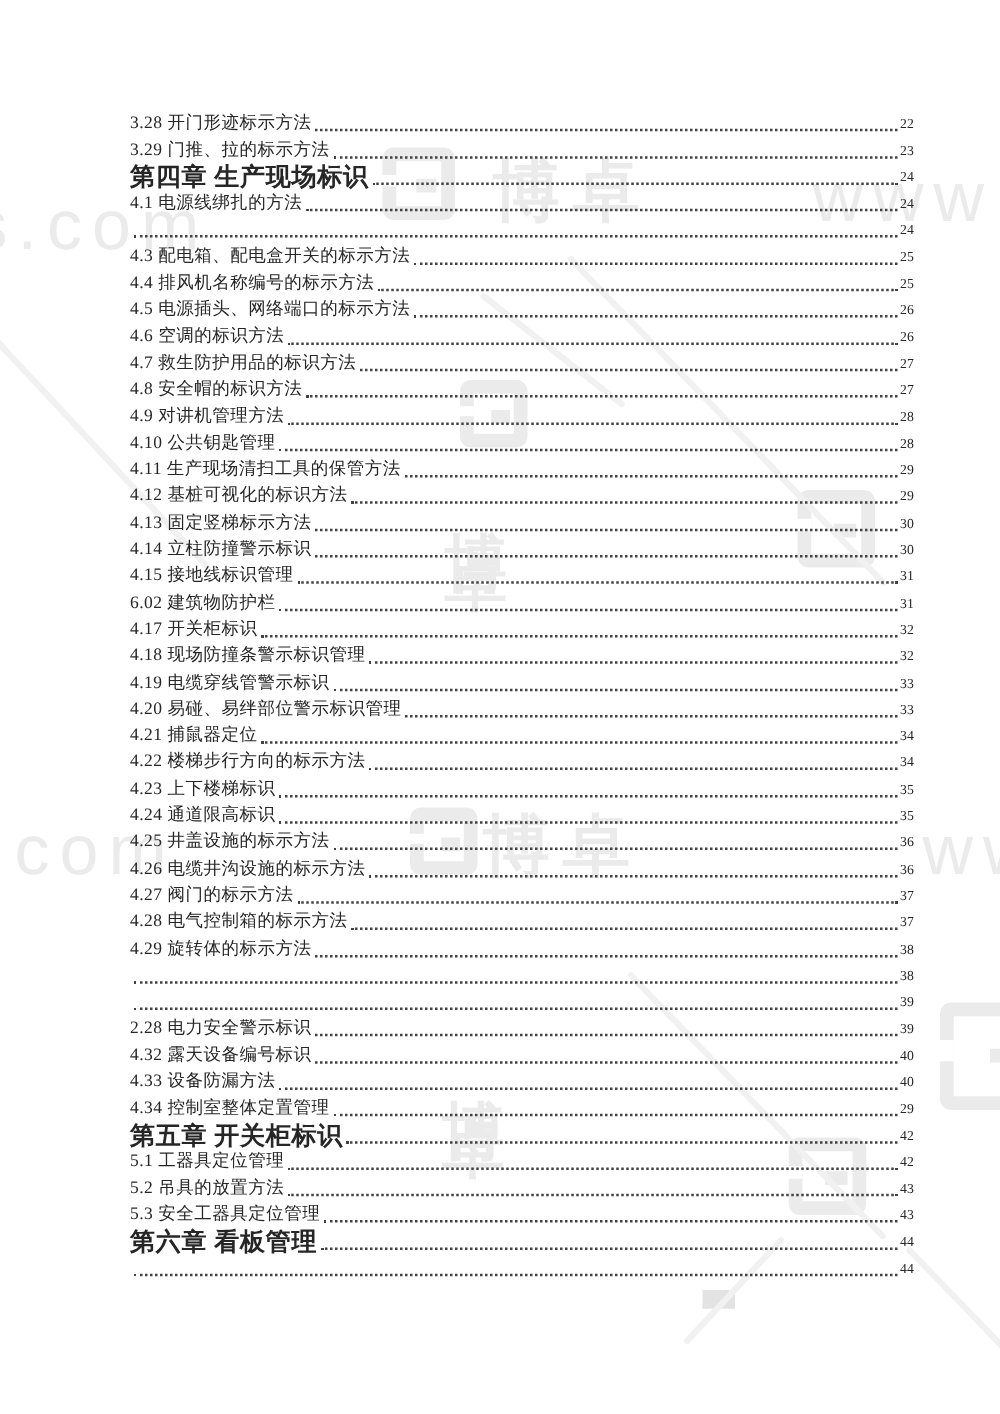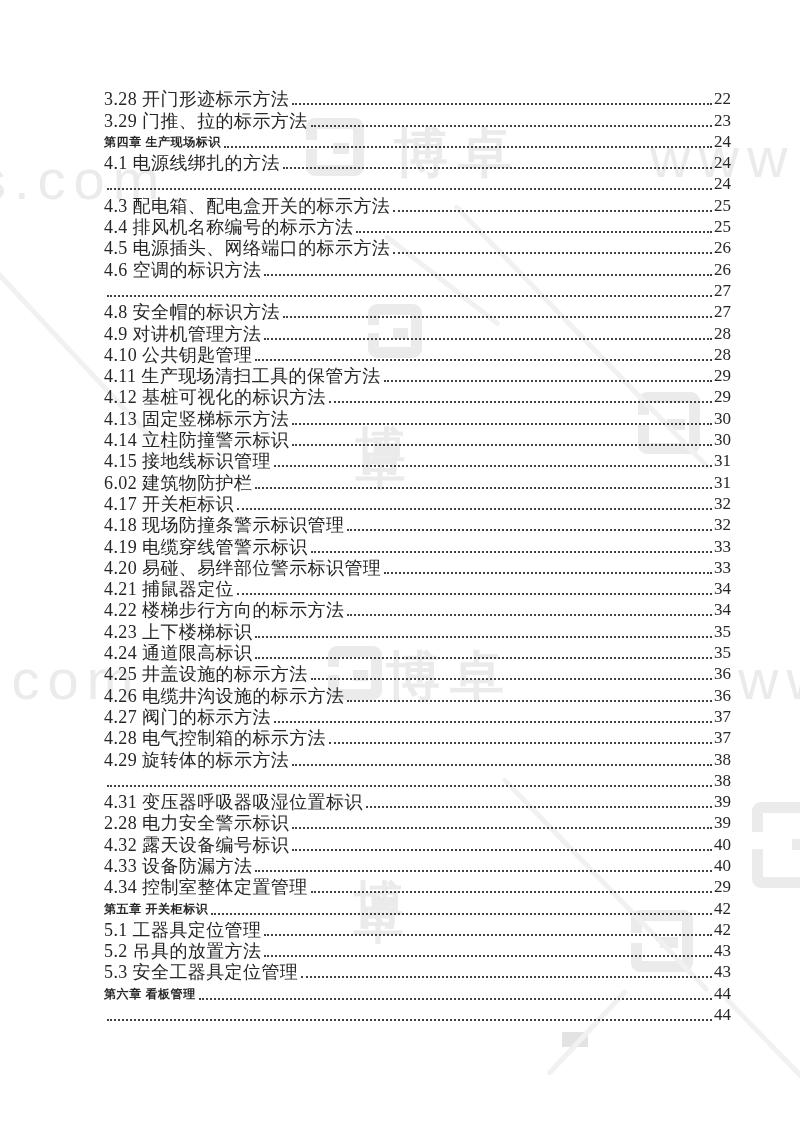--- a/index.html
+++ b/index.html
@@ -5,24 +5,24 @@
   html,body{margin:0;padding:0;}
   body{
     width:800px;height:1131px;position:relative;overflow:hidden;
     background:var(--page-bg,#ffffff);
     font-family:"Liberation Serif","DejaVu Serif",serif;
     color:var(--text-color,#262626);
   }
   
   .toc{position:absolute;left:104px;top:88px;width:627px;z-index:2;}
   .row{display:flex;align-items:flex-end;height:21.3px;white-space:nowrap;}
-  .lbl{font-size:18px;line-height:20px;letter-spacing:0.4px;}
-  .row.chapter .lbl{font-weight:700;font-size:12px;letter-spacing:0.6px;}
+  .lbl{font-size:14px;line-height:20px;letter-spacing:0.4px;}
+  .row.chapter .lbl{font-weight:700;font-size:20px;letter-spacing:0.6px;}
   .leader{flex:1;min-width:12px;border-bottom:2px dotted #424242;margin:0 2px 4px 3px;}
-  .pg{font-size:17px;line-height:20px;}
+  .pg{font-size:11px;line-height:20px;}
   
   .wm,.wm-logo,.wm-line,.wm-chip{position:absolute;z-index:0;pointer-events:none;}
   .wm{color:var(--wm-color,#ebebeb);}
   .wm-brand{font-size:54px;font-weight:700;letter-spacing:10px;line-height:1;}
   .wm-www{font-family:"Liberation Sans","DejaVu Sans",sans-serif;font-size:56px;font-weight:400;letter-spacing:8px;line-height:1;}
   .wm-vert{writing-mode:vertical-rl;font-size:50px;font-weight:700;letter-spacing:16px;line-height:1;}
   .wm-logo{border:11px solid var(--wm-color,#ebebeb);border-radius:9px;box-sizing:border-box;}
   .wm-logo::after{content:"";position:absolute;right:10%;top:40%;width:45%;height:11px;background:var(--wm-color,#ebebeb);}
   .wm-logo::before{content:"";position:absolute;left:-13px;top:30%;width:13px;height:26%;background:var(--page-bg,#ffffff);}
   .wm-line{height:5px;border-radius:3px;background:var(--wm-line-color,#f1f1f1);transform-origin:0 50%;}
@@ -105,20 +105,21 @@
     <span class="pg">26</span>
   </div>
 
   <div class="row">
     <span class="lbl">4.6 空调的标识方法</span>
     <span class="leader"></span>
     <span class="pg">26</span>
   </div>
 
   <div class="row">
+    <span class="lbl">4.7 救生防护用品的标识方法</span>
     <span class="leader"></span>
     <span class="pg">27</span>
   </div>
 
   <div class="row">
     <span class="lbl">4.8 安全帽的标识方法</span>
     <span class="leader"></span>
     <span class="pg">27</span>
   </div>
 
@@ -247,21 +248,20 @@
     <span class="leader"></span>
     <span class="pg">38</span>
   </div>
 
   <div class="row">
     <span class="leader"></span>
     <span class="pg">38</span>
   </div>
 
   <div class="row">
-    <span class="lbl">4.31 变压器呼吸器吸湿位置标识</span>
     <span class="leader"></span>
     <span class="pg">39</span>
   </div>
 
   <div class="row">
     <span class="lbl">2.28 电力安全警示标识</span>
     <span class="leader"></span>
     <span class="pg">39</span>
   </div>
 

